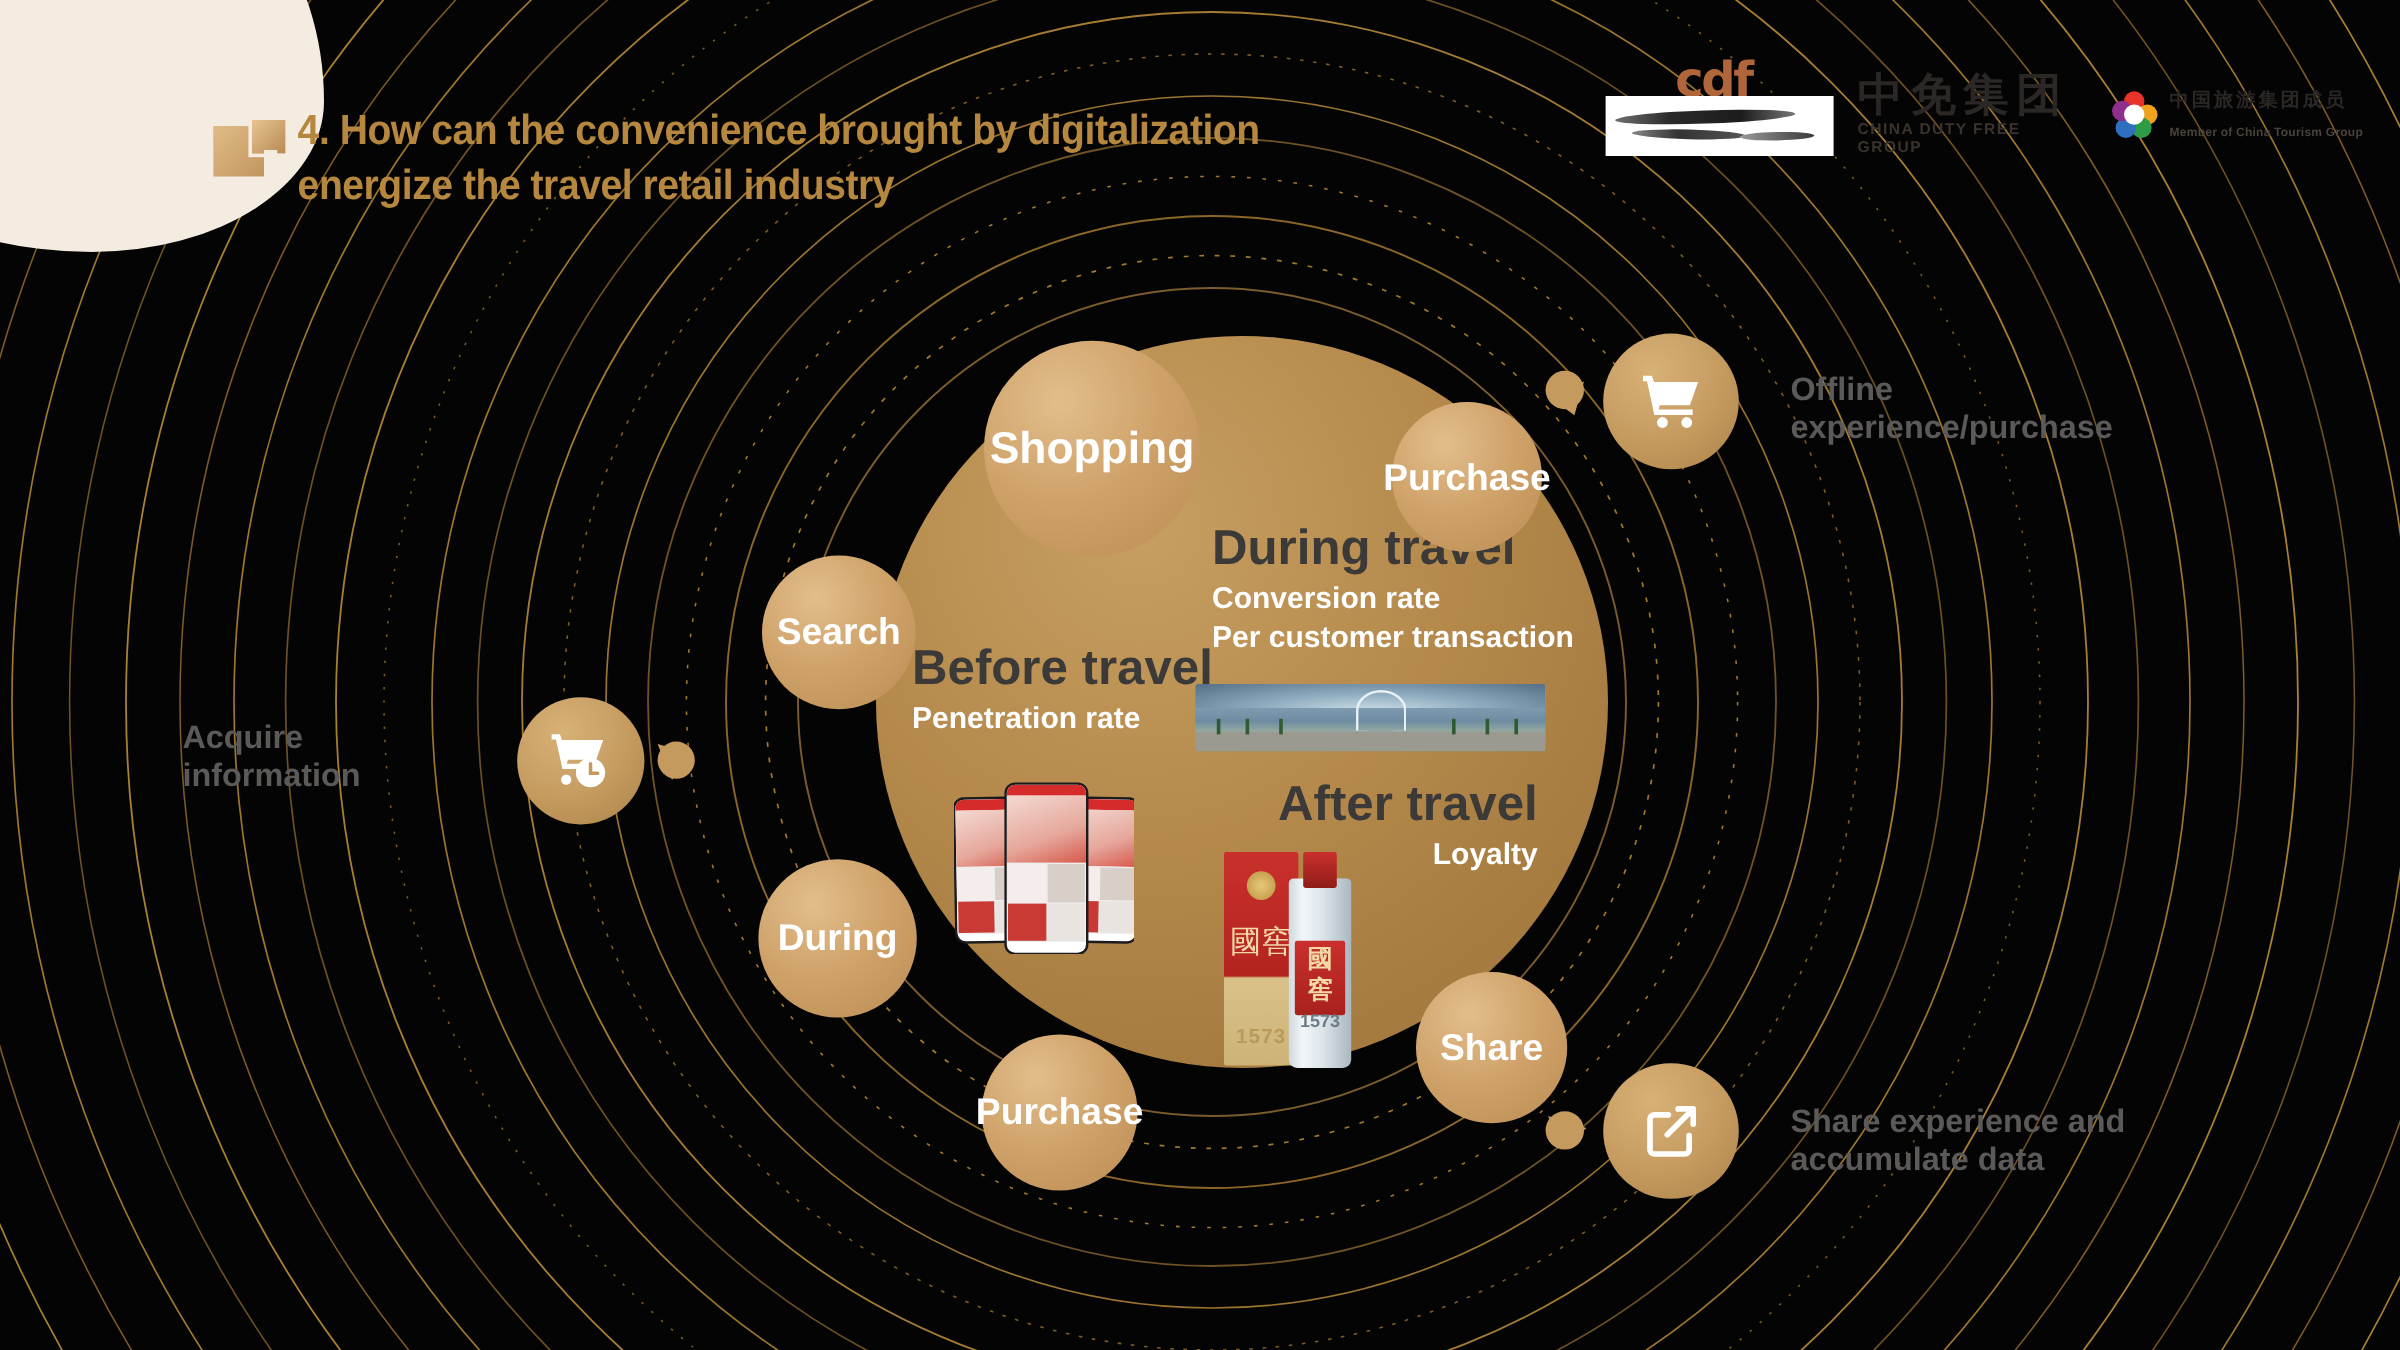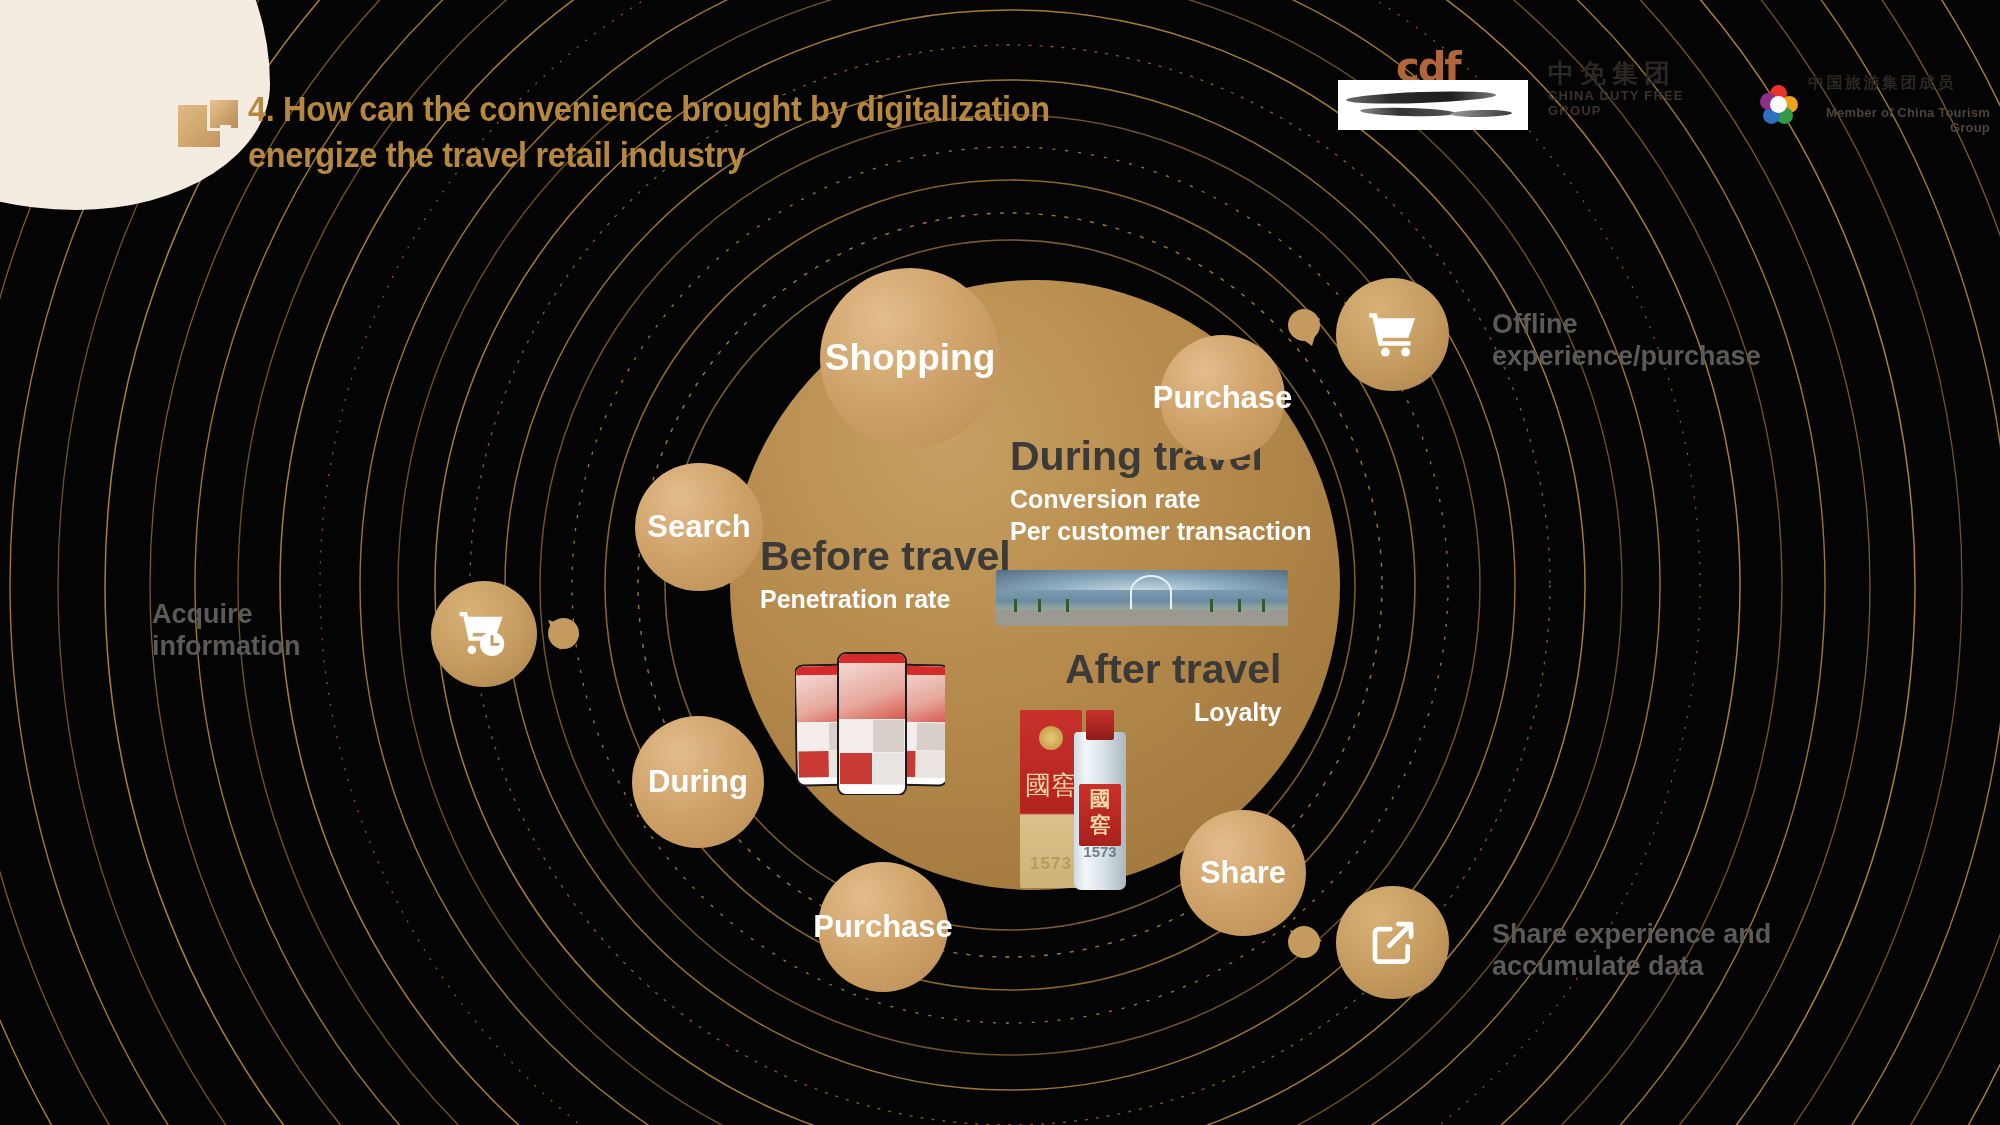--- a/index.html
+++ b/index.html
@@ -40,48 +40,48 @@
   .logo-cdf .brush{position:absolute;left:0;top:28px;width:190px;height:50px;background:#fff;overflow:hidden;}
   .logo-cdf .brush i{position:absolute;display:block;background:#3a3a3a;border-radius:50%;}
   .logo-cdf .brush i.b1{left:8px;top:12px;width:150px;height:11px;transform:rotate(-2deg);
     background:linear-gradient(90deg,#6e6e6e,#2b2b2b 30%,#1c1c1c 70%,#777);}
   .logo-cdf .brush i.b2{left:22px;top:28px;width:95px;height:8px;transform:rotate(1.5deg);
     background:linear-gradient(90deg,#888,#333 40%,#555);}
   .logo-cdf .brush i.b3{left:112px;top:30px;width:62px;height:7px;transform:rotate(-1deg);
     background:linear-gradient(90deg,#999,#3a3a3a);}
 
   .logo-zm{position:absolute;left:1548px;top:60px;width:190px;}
-  .logo-zm .cn{font-size:26px;font-weight:bold;color:#2a2725;letter-spacing:6px;
+  .logo-zm .cn{font-size:38px;font-weight:bold;color:#2a2725;letter-spacing:6px;
     font-family:"DejaVu Sans",sans-serif;line-height:1;}
   .logo-zm .en{font-size:13px;font-weight:bold;color:#3a332c;letter-spacing:1.2px;margin-top:2px;}
 
   .logo-ct{position:absolute;left:1760px;top:74px;width:230px;display:flex;align-items:center;gap:10px;}
   .logo-ct .flower{position:relative;width:38px;height:38px;flex:0 0 38px;}
   .logo-ct .flower span{position:absolute;width:17px;height:17px;border-radius:50%;}
   .logo-ct .p1{left:10px;top:0;background:#e8322a;}
   .logo-ct .p2{left:21px;top:11px;background:#f0a11e;}
   .logo-ct .p3{left:16px;top:22px;background:#2f9b46;}
   .logo-ct .p4{left:3px;top:22px;background:#2f6fbf;}
   .logo-ct .p5{left:0px;top:8px;background:#8e2f8e;}
   .logo-ct .core{left:10px;top:11px;width:15px;height:15px;background:#fff;border-radius:50%;}
   .logo-ct .txt .cn{font-size:16px;font-weight:bold;color:#2a2725;letter-spacing:2.5px;
     font-family:"DejaVu Sans",sans-serif;line-height:1.1;}
-  .logo-ct .txt .en{font-size:13px;font-weight:bold;color:#4a433c;letter-spacing:.2px;margin-top:13px;text-align:right;}
+  .logo-ct .txt .en{font-size:10px;font-weight:bold;color:#4a433c;letter-spacing:.2px;margin-top:13px;}
 
   
   .core-circle{
     position:absolute;left:730px;top:280px;width:610px;height:610px;border-radius:50%;
     background:radial-gradient(circle at 36% 26%, #c79f62 0%, #b4894b 45%, #a87d42 72%, #9d7339 100%);
   }
 
   
   .bub{position:absolute;border-radius:50%;display:flex;align-items:center;justify-content:center;
     color:#fff;font-weight:bold;font-family:"Liberation Sans Narrow","Liberation Sans",sans-serif;
     background:radial-gradient(circle at 35% 28%,#e2bd8c 0%,#cfa269 48%,#bb8d55 100%);}
-  .b-shopping{left:820px;top:268px;width:180px;height:180px;font-size:37px;}
+  .b-shopping{left:820px;top:284px;width:180px;height:180px;font-size:37px;}
   .b-purchase-t{left:1160px;top:335px;width:125px;height:125px;font-size:31px;}
   .b-search{left:635px;top:463px;width:128px;height:128px;font-size:31px;}
   .b-compare{left:632px;top:716px;width:132px;height:132px;font-size:31px;}
   .b-purchase-b{left:818px;top:862px;width:130px;height:130px;font-size:31px;}
   .b-share{left:1180px;top:810px;width:126px;height:126px;font-size:31px;justify-content:center;}
 
   
   .icon-circle{position:absolute;border-radius:50%;display:flex;align-items:center;justify-content:center;
     background:radial-gradient(circle at 36% 28%,#d8b176 0%,#c49a5f 55%,#ab8248 100%);}
   .ic-left{left:431px;top:581px;width:106px;height:106px;}

